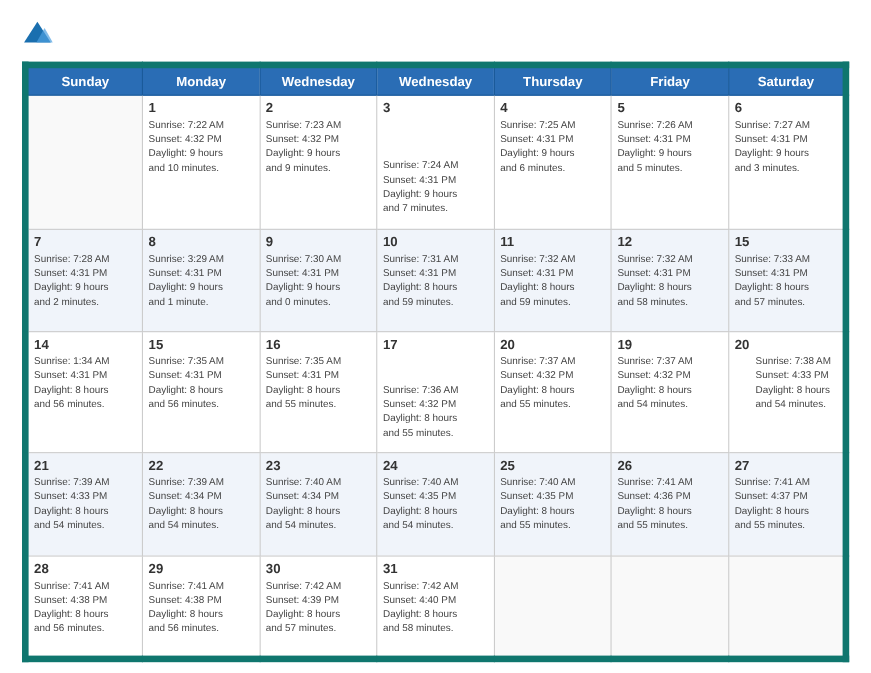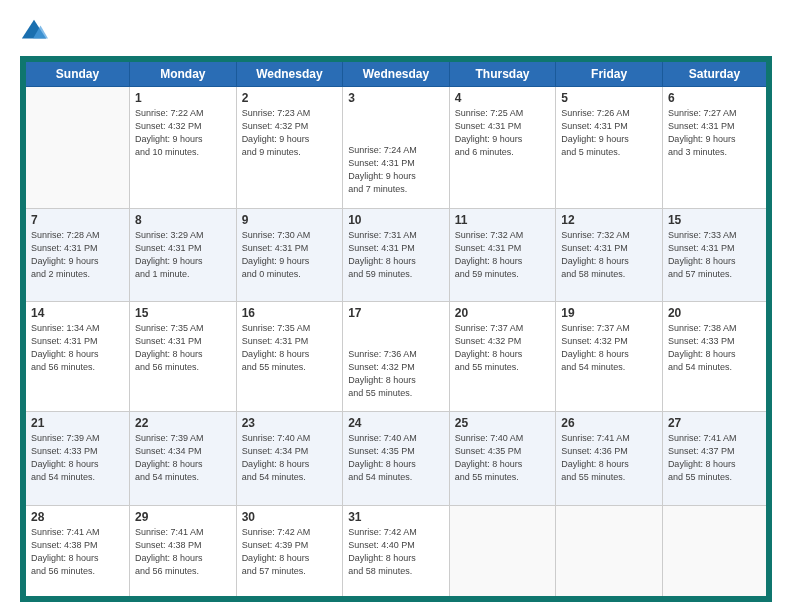--- a/index.html
+++ b/index.html
@@ -263,21 +263,21 @@
           </td>
           <td>
             <span class="day-num">19</span>
             <div class="cell-text" style="white-space: pre-line;">Sunrise: 7:37 AM
 Sunset: 4:32 PM
 Daylight: 8 hours
 and 54 minutes.</div>
           </td>
           <td>
             <span class="day-num">20</span>
-            <div class="cell-text" style="white-space: pre-line;">Sunrise: 7:38 AM
+            <div class="cell-text" style="white-space: pre-line; margin-left: 19px;">Sunrise: 7:38 AM
 Sunset: 4:33 PM
 Daylight: 8 hours
 and 54 minutes.</div>
           </td>
         </tr>
         <tr class="row-alt">
           <td>
             <span class="day-num">21</span>
             <div class="cell-text" style="white-space: pre-line;">Sunrise: 7:39 AM
 Sunset: 4:33 PM

